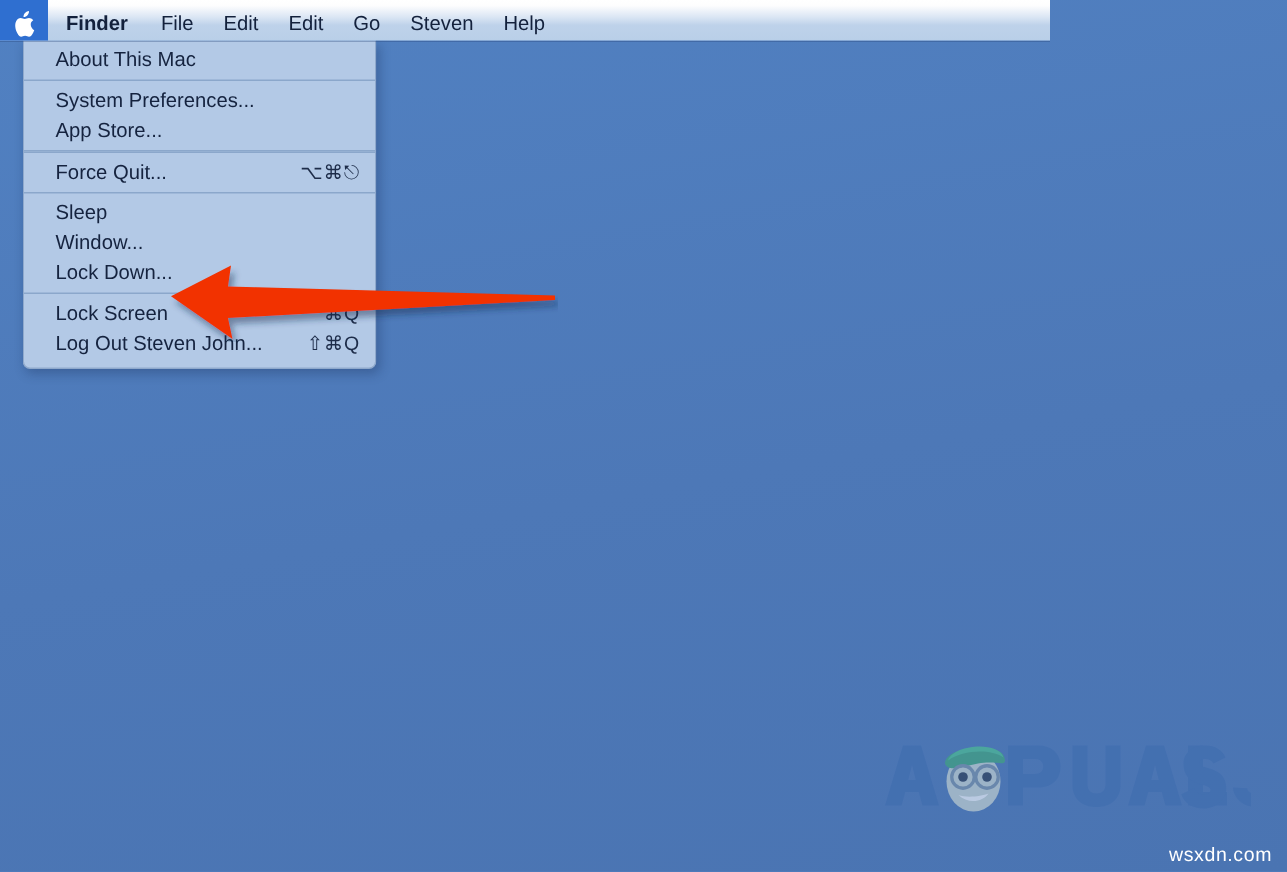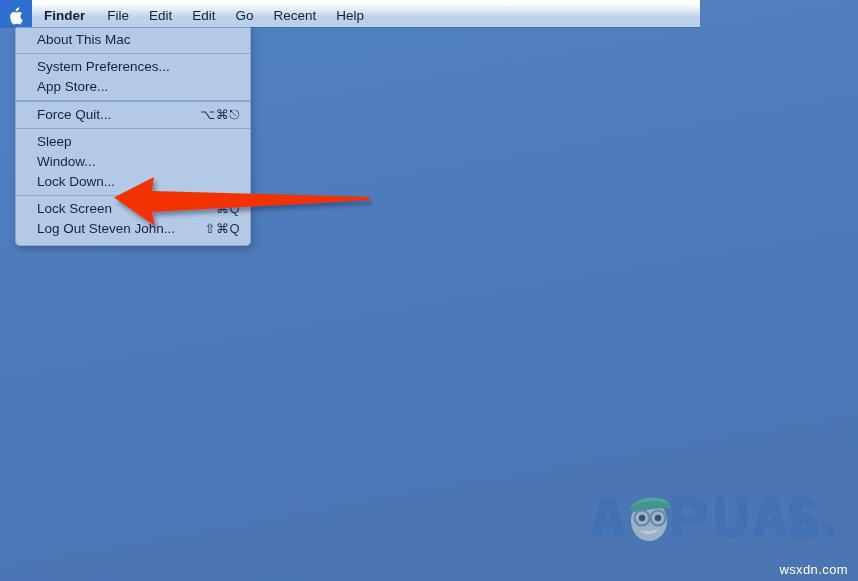--- a/index.html
+++ b/index.html
@@ -198,21 +198,21 @@
       <svg class="apple-glyph" viewBox="0 0 18 21" xmlns="http://www.w3.org/2000/svg">
         <path fill="#ffffff" d="M12.4 0c.1 1.3-.4 2.5-1.2 3.4-.8.9-2 1.6-3.2 1.5-.1-1.3.5-2.6 1.2-3.3C10.1.6 11.4.1 12.4 0z"></path>
         <path fill="#ffffff" d="M16.6 15.5c-.4 1-.6 1.4-1.1 2.3-.7 1.3-1.8 2.9-3.1 2.9-1.2 0-1.5-.8-3.1-.8-1.6 0-2 .8-3.1.8-1.3 0-2.3-1.4-3-2.7C1.2 14.6.9 10.4 2.1 8.2c.9-1.6 2.3-2.5 3.6-2.5 1.4 0 2.2.8 3.3.8 1.1 0 1.8-.8 3.4-.8 1.2 0 2.5.7 3.4 1.8-3 1.6-2.5 5.9.8 8z"></path>
       </svg>
     </div>
     <div class="mb-item bold">Finder</div>
     <div class="mb-item">File</div>
     <div class="mb-item">Edit</div>
     <div class="mb-item">Edit</div>
     <div class="mb-item">Go</div>
-    <div class="mb-item">Recent</div>
+    <div class="mb-item">Steven</div>
     <div class="mb-item">Help</div>
   </div>
 
   <div id="apple-menu">
 
     <div class="menu-group">
       <div class="menu-row">
         <span class="menu-label">About This Mac</span>
       </div>
     </div>

